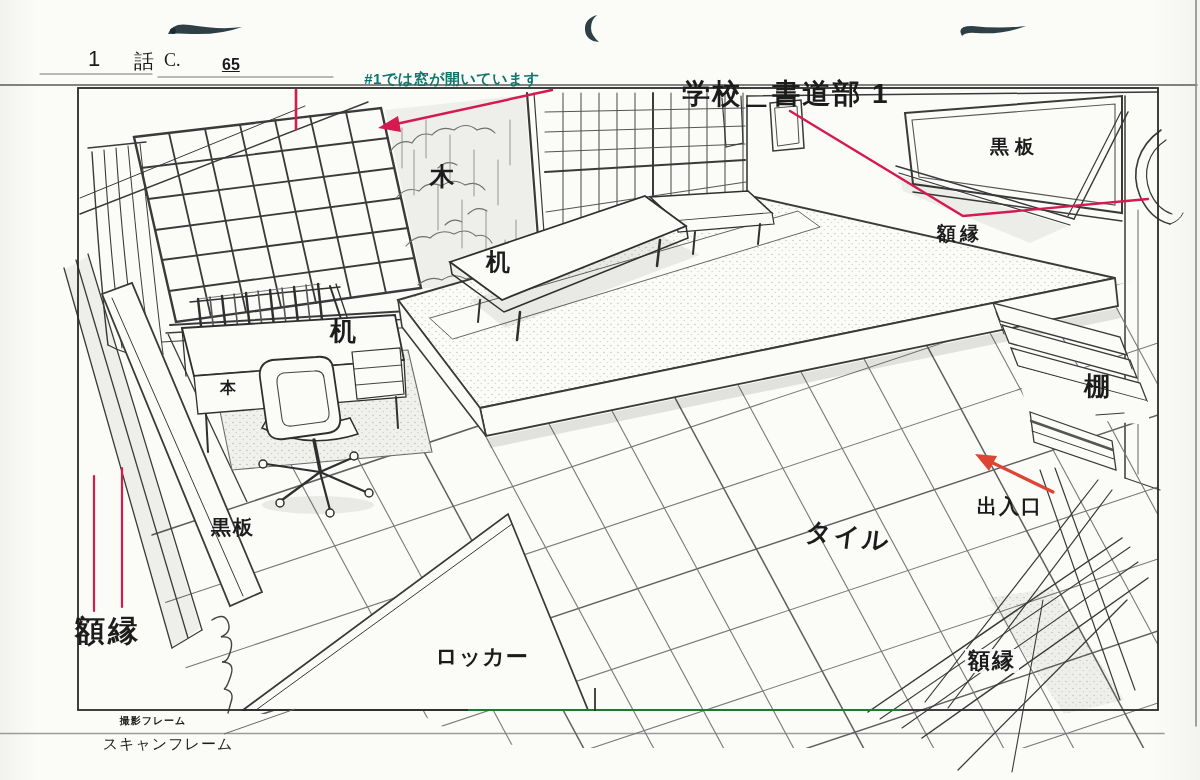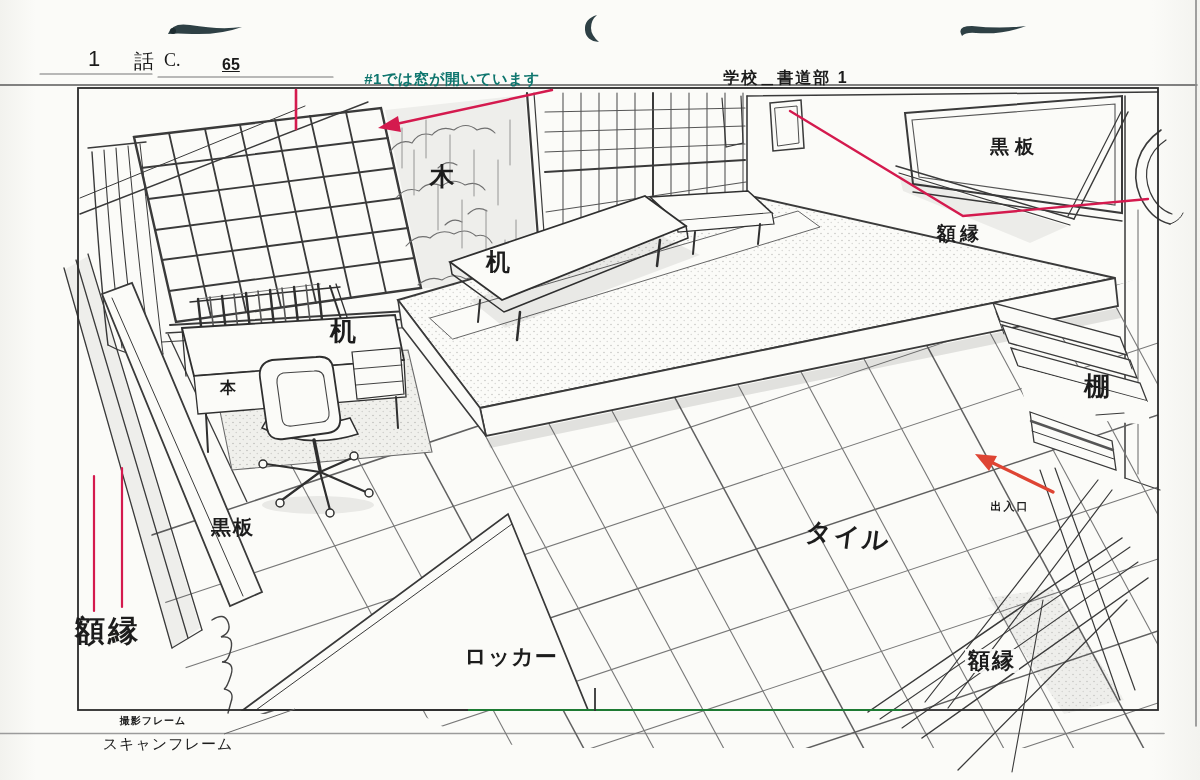--- a/index.html
+++ b/index.html
@@ -17,31 +17,31 @@
   }
   
   .hdr{position:absolute;left:40px;top:40px;width:330px;height:42px;}
   .hdr span{position:absolute;color:#1a1a1a;white-space:nowrap;}
   .hdr .ep-num{left:48px;top:6px;font-size:22px;font-weight:500;}
   .hdr .ep-label{left:94px;top:8px;font-size:20px;font-family:"Liberation Serif","DejaVu Serif",serif;}
   .hdr .cut-label{left:124px;top:10px;font-size:18px;font-family:"Liberation Serif","DejaVu Serif",serif;}
   .hdr .cut-num{left:182px;top:16px;font-size:16px;font-weight:600;text-decoration:underline;}
 
   .note-red{left:452px;top:78px;font-size:15px;letter-spacing:.5px;color:#0f766e;}
-  .title{left:786px;top:78px;font-size:16px;letter-spacing:2px;}
+  .title{left:786px;top:94px;font-size:28px;letter-spacing:2px;}
   .kokuban-tr{left:1015px;top:146px;font-size:19px;letter-spacing:6px;}
   .gakubuchi-tr{left:960px;top:233px;font-size:19px;letter-spacing:4px;}
   .ki{left:442px;top:176px;font-size:25px;}
   .tsukue-c{left:498px;top:262px;font-size:24px;}
   .tsukue-l{left:343px;top:331px;font-size:26px;}
   .hon{left:228px;top:388px;font-size:16px;}
   .tana{left:1097px;top:386px;font-size:26px;}
-  .deiriguchi{left:1010px;top:506px;font-size:11px;letter-spacing:2px;}
+  .deiriguchi{left:1010px;top:506px;font-size:20px;letter-spacing:2px;}
   .tile{left:848px;top:536px;font-size:26px;letter-spacing:2px;transform:translate(-50%,-50%) rotate(7deg);}
-  .rokka{left:482px;top:657px;font-size:22px;letter-spacing:1px;margin-left:29px;}
+  .rokka{left:482px;top:657px;font-size:22px;letter-spacing:1px;}
   .kokuban-l{left:233px;top:527px;font-size:20px;letter-spacing:2px;}
   .gakubuchi-bl{left:108px;top:631px;font-size:30px;letter-spacing:3px;}
   .gakubuchi-br{left:992px;top:661px;font-size:22px;letter-spacing:2px;background:rgba(251,251,248,.9);padding:1px 3px;}
   .satsuei{left:153px;top:721px;font-size:10px;font-weight:600;letter-spacing:1px;}
   .scanfr{left:168px;top:743px;font-size:15px;font-weight:400;letter-spacing:1px;}
 </style>
 </head>
 <body>
 
 <div class="page">

